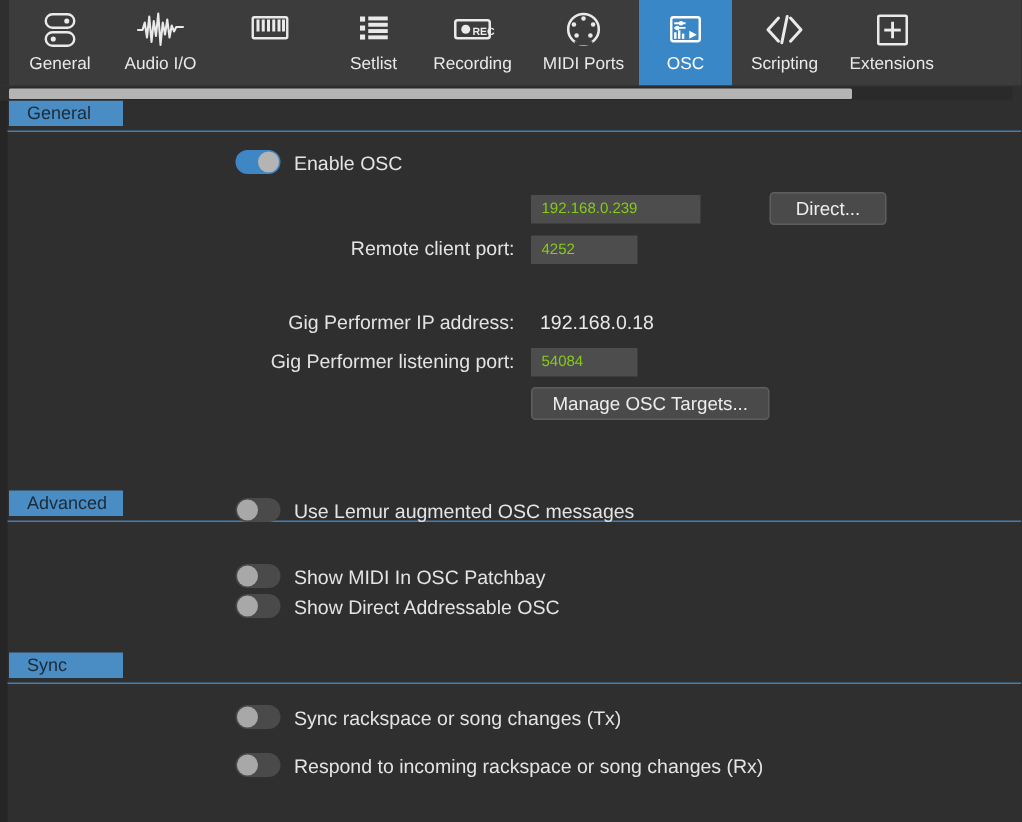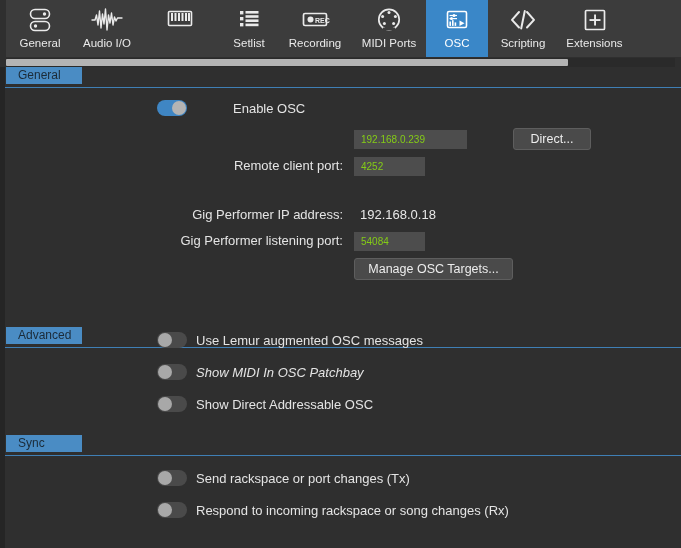--- a/index.html
+++ b/index.html
@@ -347,21 +347,21 @@
   <div class="content">
     <div class="left-stripe"></div>
 
     <div class="section" style="top:0;">
       <div class="sec-hdr">
         <div class="sec-tab">General</div>
         <div class="sec-rule"></div>
       </div>
     </div>
 
-    <div class="row" style="left:157px; top:33px;gap:37px;">
+    <div class="row" style="left:157px; top:33px;">
       <div class="toggle on">
         <div class="knob"></div>
       </div>
       <span class="toggle-label">Enable OSC</span>
     </div>
 
     <input class="fld-input" style="left: 354px; top: 63px; width: 113px;" value="192.168.0.239">
     <button class="btn" style="left:513px; top:61px; width:78px;">Direct...</button>
 
     <div class="fld-label" style="left:140px; top:91px; width:203px;">Remote client port:</div>
@@ -382,21 +382,21 @@
       </div>
     </div>
 
     <div class="row" style="left:157px; top:265px;">
       <div class="toggle">
         <div class="knob"></div>
       </div>
       <span class="toggle-label">Use Lemur augmented OSC messages</span>
     </div>
 
-    <div class="row" style="left:157px; top:297px;font-style:italic;">
+    <div class="row" style="left:157px; top:309px;">
       <div class="toggle">
         <div class="knob"></div>
       </div>
       <span class="toggle-label">Show MIDI In OSC Patchbay</span>
     </div>
 
     <div class="row" style="left:157px; top:329px;">
       <div class="toggle">
         <div class="knob"></div>
       </div>
@@ -407,21 +407,21 @@
       <div class="sec-hdr">
         <div class="sec-tab">Sync</div>
         <div class="sec-rule"></div>
       </div>
     </div>
 
     <div class="row" style="left:157px; top:403px;">
       <div class="toggle">
         <div class="knob"></div>
       </div>
-      <span class="toggle-label">Send rackspace or port changes (Tx)</span>
+      <span class="toggle-label">Sync rackspace or song changes (Tx)</span>
     </div>
 
     <div class="row" style="left:157px; top:435px;">
       <div class="toggle">
         <div class="knob"></div>
       </div>
       <span class="toggle-label">Respond to incoming rackspace or song changes (Rx)</span>
     </div>
 
   </div>

